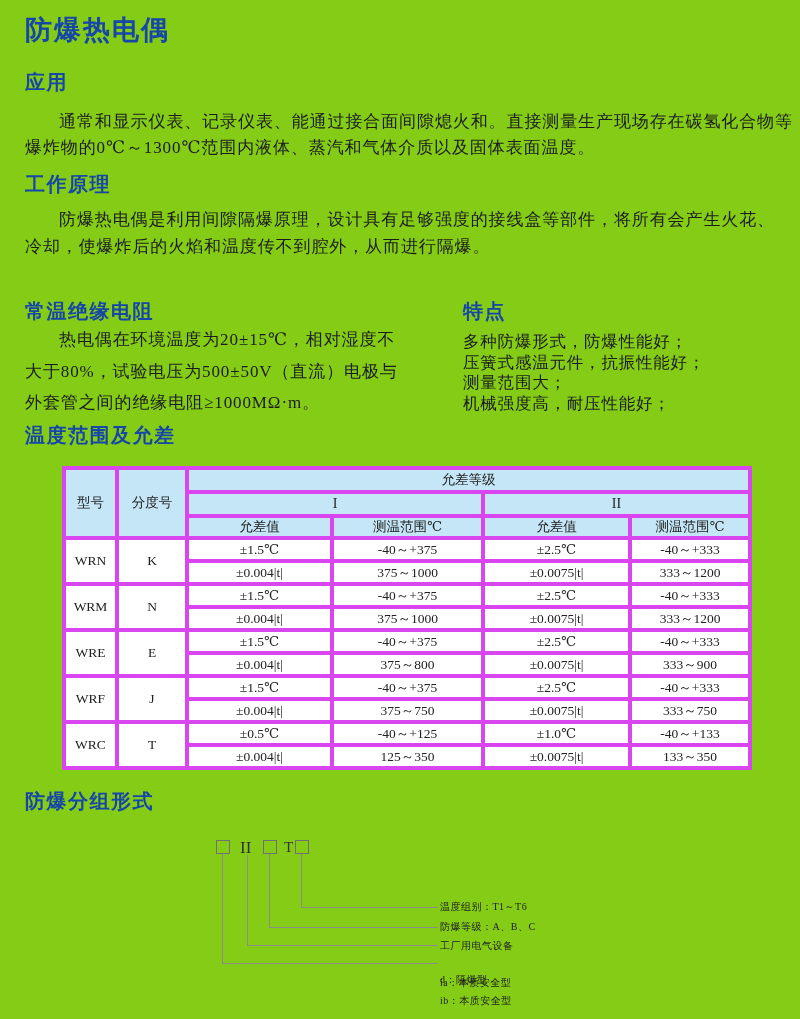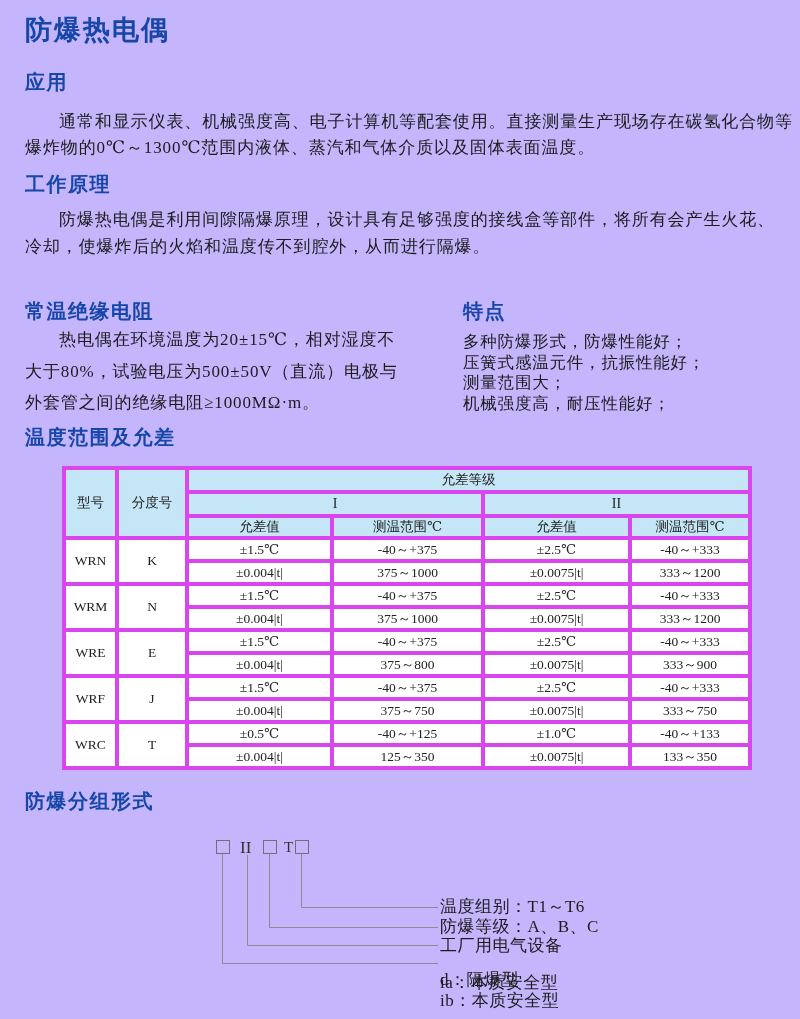--- a/index.html
+++ b/index.html
@@ -1,38 +1,38 @@
 <!DOCTYPE html>
 <html><head>
 <meta charset="utf-8">
 <style>
   * { margin:0; padding:0; box-sizing:border-box; }
   html,body { background:#ffffff; }
   .page {
-    position:relative; width:800px; height:1019px; background:#c4b5fd;
+    position:relative; width:800px; height:1019px; background:#84cc16;
     overflow:hidden;
     font-family:"Liberation Serif","DejaVu Serif",serif; color:#1c1c1c;
   }
   .h-title {
     position:absolute; left:25px; top:13px;
     font-family:"Liberation Sans","DejaVu Sans",sans-serif; font-weight:bold;
     font-size:27px; line-height:34px; letter-spacing:2px; color:#1646a8;
     white-space:nowrap;
   }
   .h2 {
     position:absolute;
     font-family:"Liberation Sans","DejaVu Sans",sans-serif; font-weight:bold;
     font-size:20px; line-height:26px; letter-spacing:1.5px; color:#1646a8;
     white-space:nowrap;
   }
   #h-app       { left:25px;  top:69px;text-align:right;  }
   #h-principle { left:25px;  top:171px; }
   #h-insulation{ left:25px;  top:298px; }
   #h-features  { left:463px; top:298px; }
-  #h-range     { left:25px;  top:424px; }
+  #h-range     { left:25px;  top:424px;font-family:Liberation Mono, monospace; }
   #h-grouping  { left:25px;  top:788px; }
 
   .para { position:absolute; font-size:17px; letter-spacing:0.9px; color:#1c1c1c; }
   .para .ln { white-space:nowrap; }
   .para .first { text-indent:2em; }
   #p-app       { left:25px; top:109px; line-height:26px; }
   #p-principle { left:25px; top:206px; line-height:27px; }
   #p-insulation{ left:25px; top:324px; line-height:31.5px; }
 
   #features-list {
@@ -52,36 +52,36 @@
   }
   table.tol thead th { background:#c5e6f7; }
   tr.hr1 { height:24px; }
   tr.hr2 { height:24px; font-size:14px; }
   tr.hr3 { height:14px; }
   table.tol tbody tr { height:23px; background:#ffffff; }
 
   .diagram { position:absolute; left:0; top:814px; width:800px; height:205px; }
   .diagram svg { position:absolute; left:0; top:0; }
   .dlabel {
-    position:absolute; left:440px; font-size:17px; letter-spacing:0.5px;
+    position:absolute; left:440px; font-size:10px; letter-spacing:0.5px;
     line-height:19px; white-space:nowrap; color:#1c1c1c;
   }
   #dl-0 { top:83px; }  #dl-1 { top:103px; } #dl-2 { top:122px; }
   #dl-3 { top:156px; } #dl-4 { top:159px; } #dl-5 { top:177px; }
 </style>
 </head>
 <body>
 
 <div class="page">
 
   <div class="h-title">防爆热电偶</div>
 
   <div class="h2" id="h-app">应用</div>
   <div class="para" id="p-app">
-    <div class="ln first">通常和显示仪表、机械强度高、电子计算机等配套使用。直接测量生产现场存在碳氢化合物等</div>
+    <div class="ln first">通常和显示仪表、记录仪表、能通过接合面间隙熄火和。直接测量生产现场存在碳氢化合物等</div>
     <div class="ln">爆炸物的0℃～1300℃范围内液体、蒸汽和气体介质以及固体表面温度。</div>
   </div>
 
   <div class="h2" id="h-principle">工作原理</div>
   <div class="para" id="p-principle">
     <div class="ln first">防爆热电偶是利用间隙隔爆原理，设计具有足够强度的接线盒等部件，将所有会产生火花、</div>
     <div class="ln">冷却，使爆炸后的火焰和温度传不到腔外，从而进行隔爆。</div>
   </div>
 
   <div class="h2" id="h-insulation">常温绝缘电阻</div>

